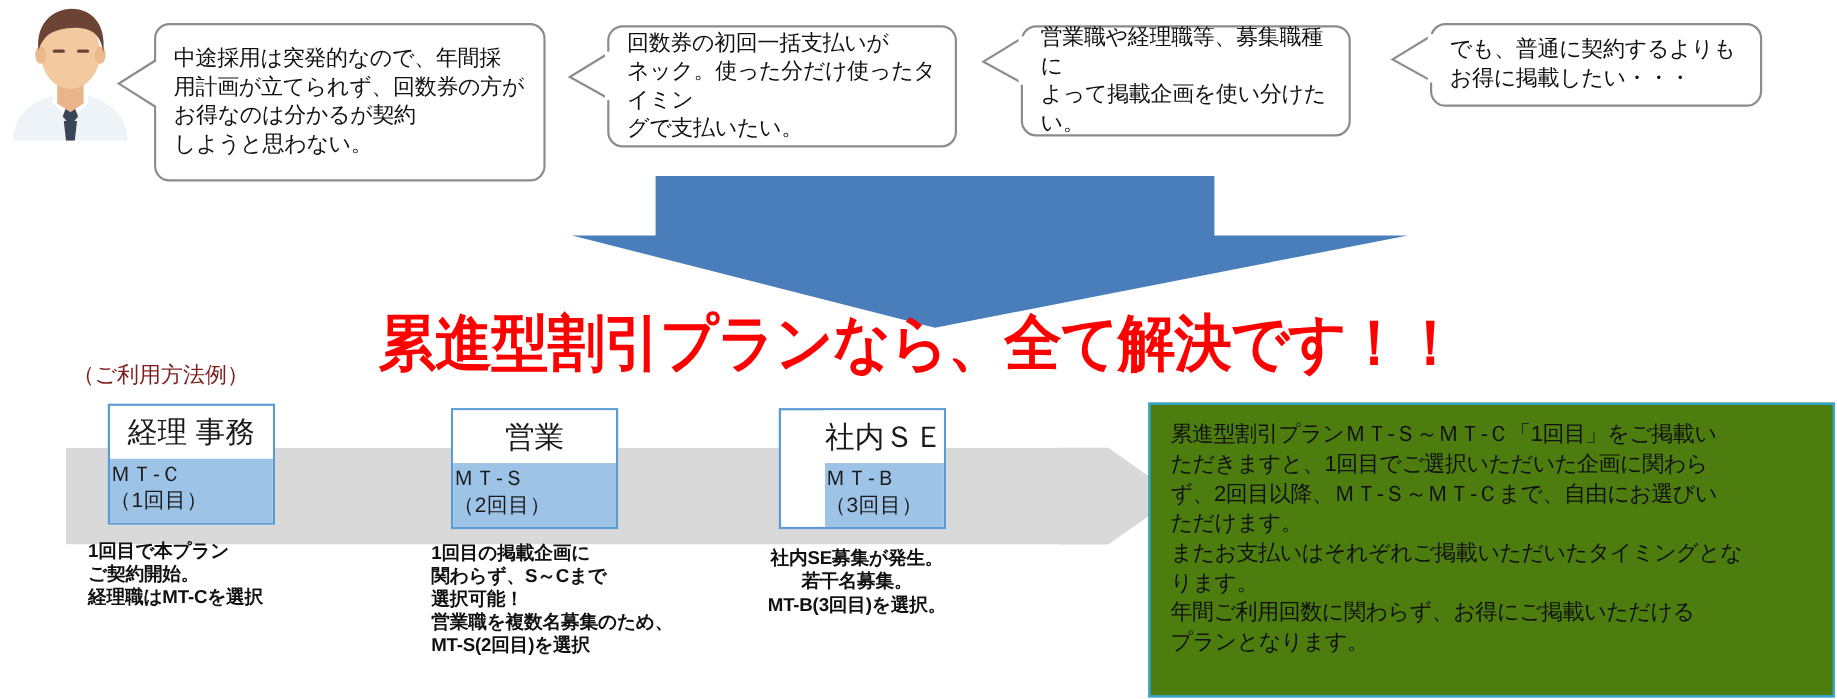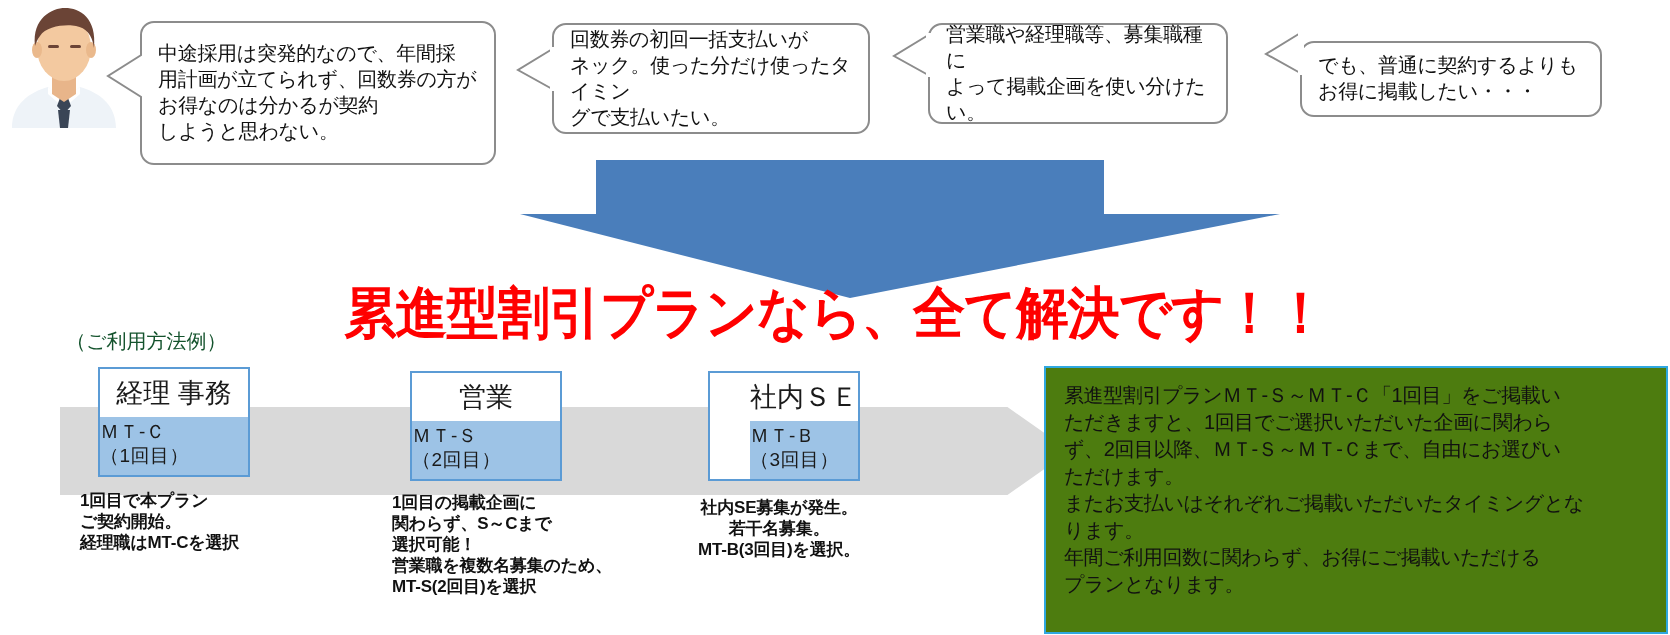--- a/index.html
+++ b/index.html
@@ -31,21 +31,21 @@
     white-space:pre-line;
     font-weight:400;
     color:#111;
   }
   
   .tail{position:absolute;pointer-events:none;}
 
   .b1{left:140px;top:21px;width:356px;height:144px;}
   .b2{left:552px;top:23px;width:318px;height:111px;}
   .b3{left:928px;top:23px;width:300px;height:101px;}
-  .b4{left:1300px;top:21px;width:302px;height:76px;margin-top:20px;}
+  .b4{left:1300px;top:21px;width:302px;height:76px;}
 
   
   .bigarrow{position:absolute;left:520px;top:160px;width:780px;height:140px;}
 
   
   .headline{
     position:absolute;left:0;top:283px;width:1670px;
     text-align:center;
     color:#ff0000;
     font-size:56px;
@@ -54,21 +54,21 @@
     letter-spacing:-1px;
     font-family:"DejaVu Sans","Liberation Sans",sans-serif;
     transform:scaleX(0.93);
     transform-origin:center center;
     white-space:nowrap;
   }
 
   
   .ex-label{
     position:absolute;left:66px;top:329px;
-    font-size:20px;line-height:24px;color:#14532d;font-weight:400;
+    font-size:20px;line-height:24px;color:#7f1d1d;font-weight:400;
   }
 
   
   .grayband{position:absolute;left:60px;top:407px;width:1010px;height:88px;}
 
   
   .step{position:absolute;width:152px;box-sizing:border-box;
         border:2px solid #5b9bd5;background:#ffffff;margin-left:22px;}
   .step .title{
     height:48px;display:flex;align-items:center;justify-content:center;

